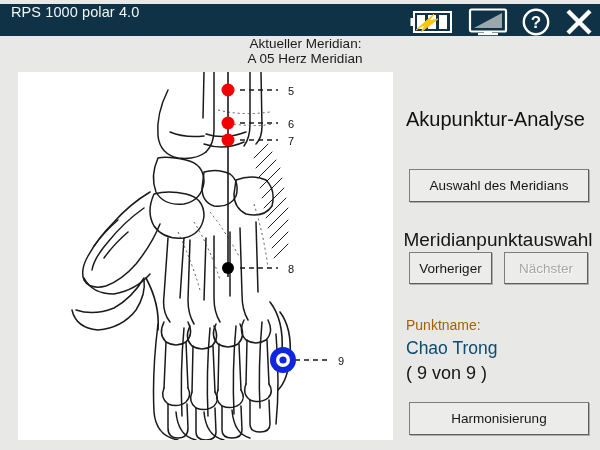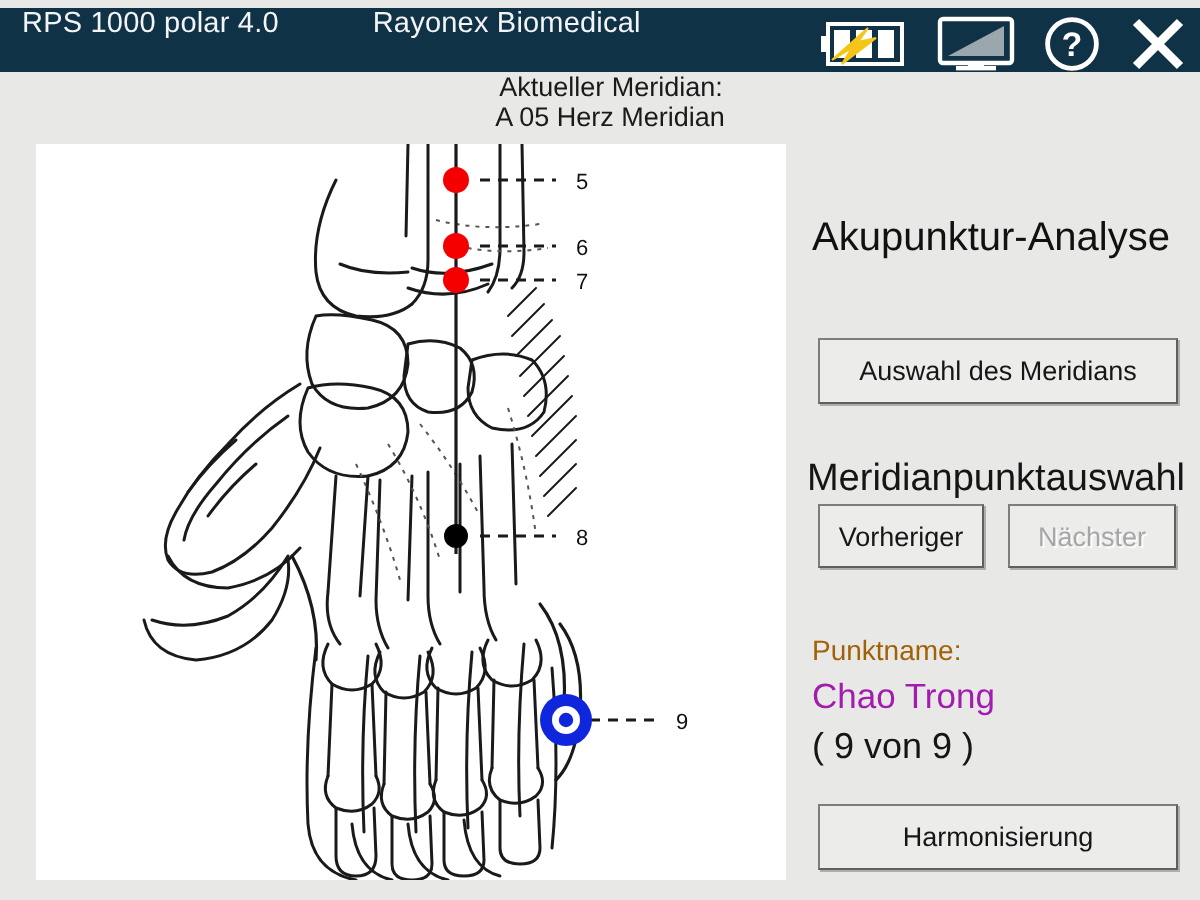--- a/index.html
+++ b/index.html
@@ -161,21 +161,21 @@
     left: 6px;
     top: 245px;
     font-size: 14px;
     color: #a16207;
   }
   #pointname-value {
     position: absolute;
     left: 6px;
     top: 266px;
     font-size: 17.5px;
-    color: #a21caf;
+    color: #0c4a6e;
   }
   #point-index {
     position: absolute;
     left: 6px;
     top: 291px;
     font-size: 18px;
     color: #151515;
   }
   #btn-harmonisierung {
     position: absolute;
@@ -185,21 +185,20 @@
     height: 33px;
   }
 </style>
 </head>
 <body>
 
 <div id="app">
 
   <div id="titlebar">
     <span id="app-title">RPS 1000 polar 4.0</span>
-    <span id="company-title">Rayonex Biomedical</span>
 
     <div id="titlebar-icons">
 
       <span class="tb-icon" title="Battery">
         <svg width="44" height="24" viewBox="0 0 44 24">
           <rect x="4" y="2" width="37" height="20" fill="none" stroke="#ffffff" stroke-width="2"></rect>
           <rect x="0.5" y="8" width="4" height="8" fill="#ffffff"></rect>
           <rect x="7" y="5" width="8" height="14" fill="#ffffff"></rect>
           <rect x="18" y="5" width="8" height="14" fill="#ffffff"></rect>
           <rect x="29" y="5" width="8" height="14" fill="#ffffff"></rect>

